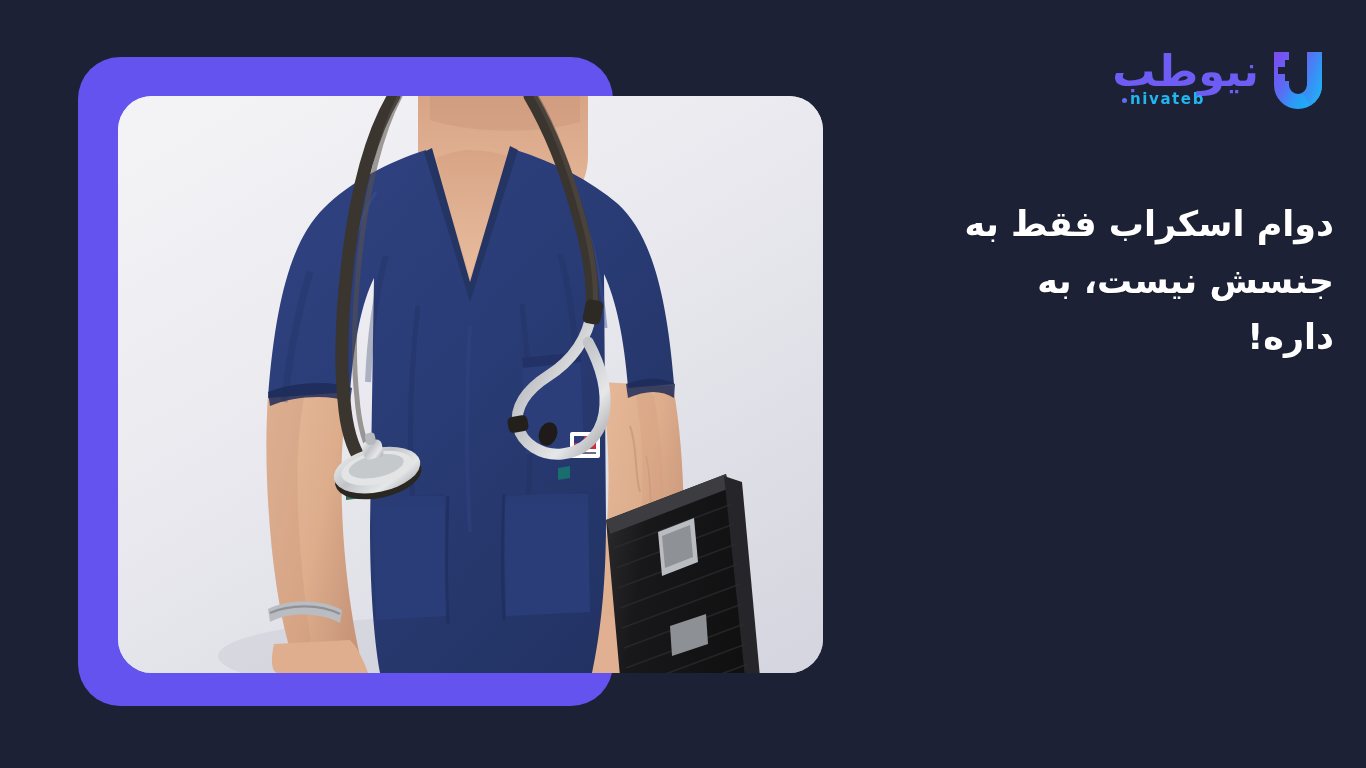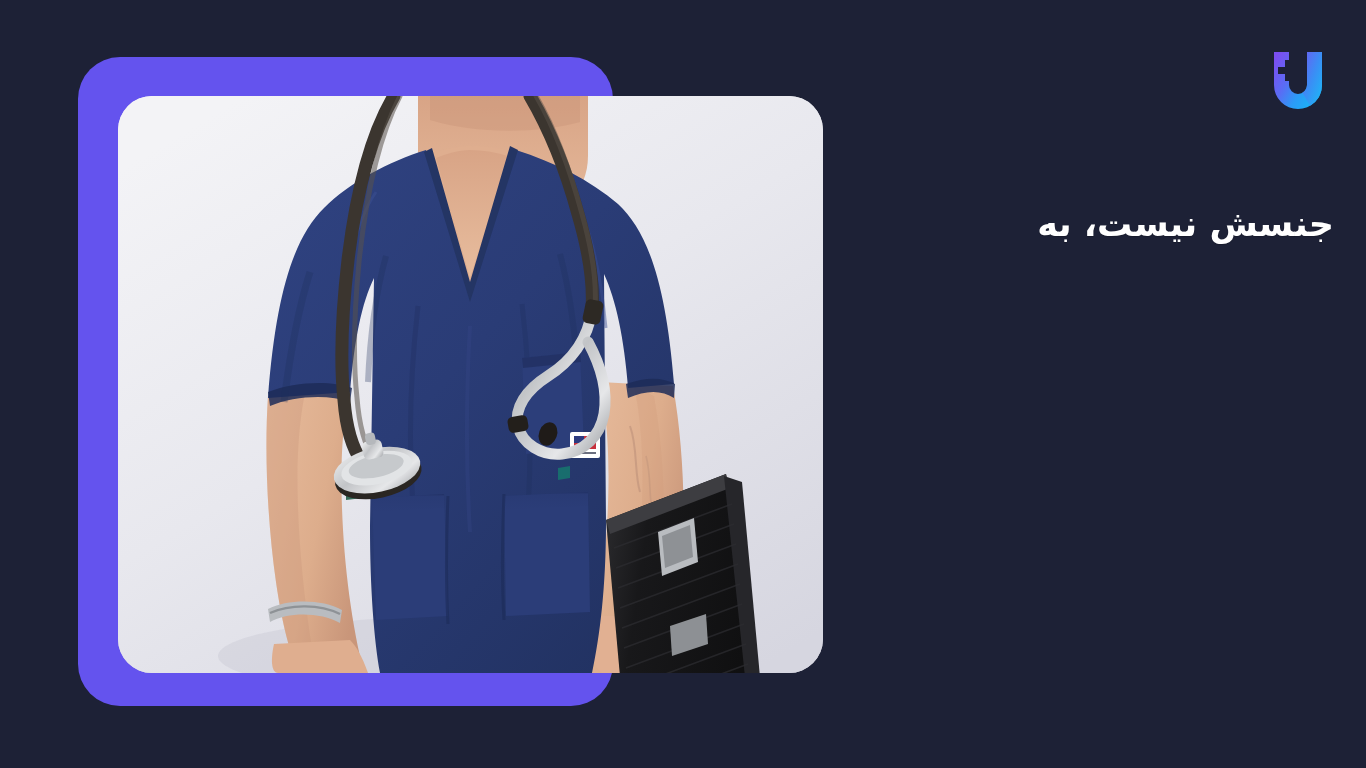--- a/index.html
+++ b/index.html
@@ -331,19 +331,25 @@
             <rect x="0" y="0" width="60" height="62" fill="#fff"></rect>
             <path d="M17 12 h7 v7 h7 v7 h-7 v7 h-7 v-7 h-7 v-7 h7 z" fill="#000"></path>
           </mask>
         </defs>
         <g mask="url(#plusMask)">
           <path d="M6 4 h15 v33 a9 9 0 0 0 18 0 V4 h15 v33 a24 24 0 0 1 -48 0 Z" fill="url(#mark)"></path>
           <path d="M39 4 h15 v33 a24 24 0 0 1 -12 20.8 l-7.5 -13 A9 9 0 0 0 39 37 Z" fill="url(#markR)" opacity="0.95"></path>
         </g>
       </svg>
     </div>
+    <div class="logo-text">
+      <div class="logo-fa">نیوطب</div>
+      <div class="logo-en"><span class="dot"></span><span>nivateb</span></div>
+    </div>
   </div>
 
   <div class="headline">
+    <div>دوام اسکراب فقط به</div>
     <div>جنسش نیست، به</div>
+    <div>داره!</div>
   </div>
 
 </div>
 
 </body></html>

